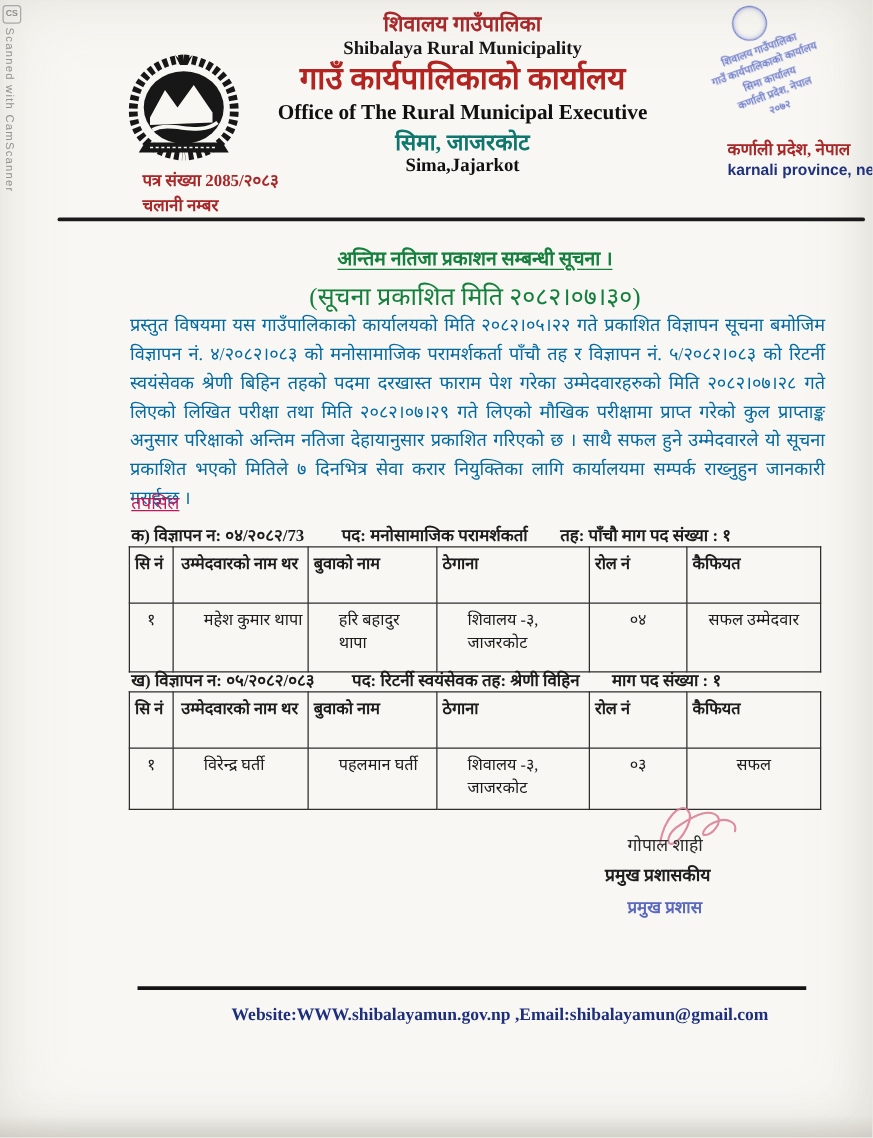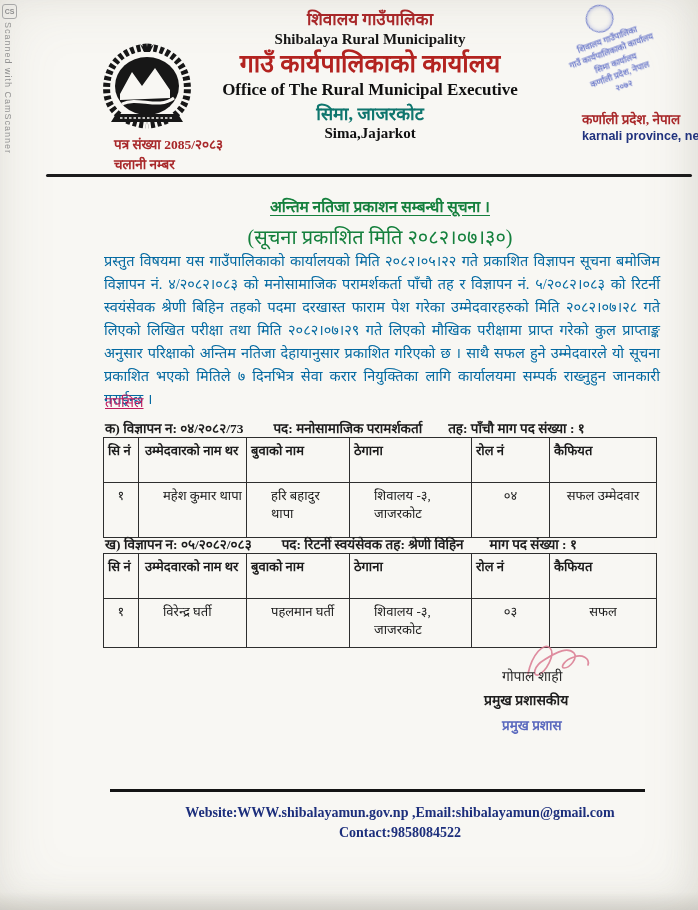--- a/index.html
+++ b/index.html
@@ -218,15 +218,14 @@
     <svg width="78" height="48" viewBox="0 0 78 48">
       <path d="M6,36 C10,16 22,4 28,10 C34,16 24,34 16,37 C10,38 12,28 22,22 C36,13 46,9 52,15 C56,20 48,30 42,30 C38,30 42,22 52,19 C60,16 68,20 66,27" stroke="#d9798f" stroke-width="1.7" fill="none" stroke-linecap="round" opacity="0.85"></path>
     </svg>
   </div>
   <div class="sig-name">गोपाल शाही</div>
   <div class="sig-title">प्रमुख प्रशासकीय</div>
   <div class="sig-stamp">प्रमुख प्रशास</div>
 
   <div class="rule-footer"></div>
   <div class="footer1">Website:WWW.shibalayamun.gov.np ,Email:shibalayamun@gmail.com</div>
-  <div class="footer2">Contact:9858084522</div>
 
 </div>
 
 </body></html>

